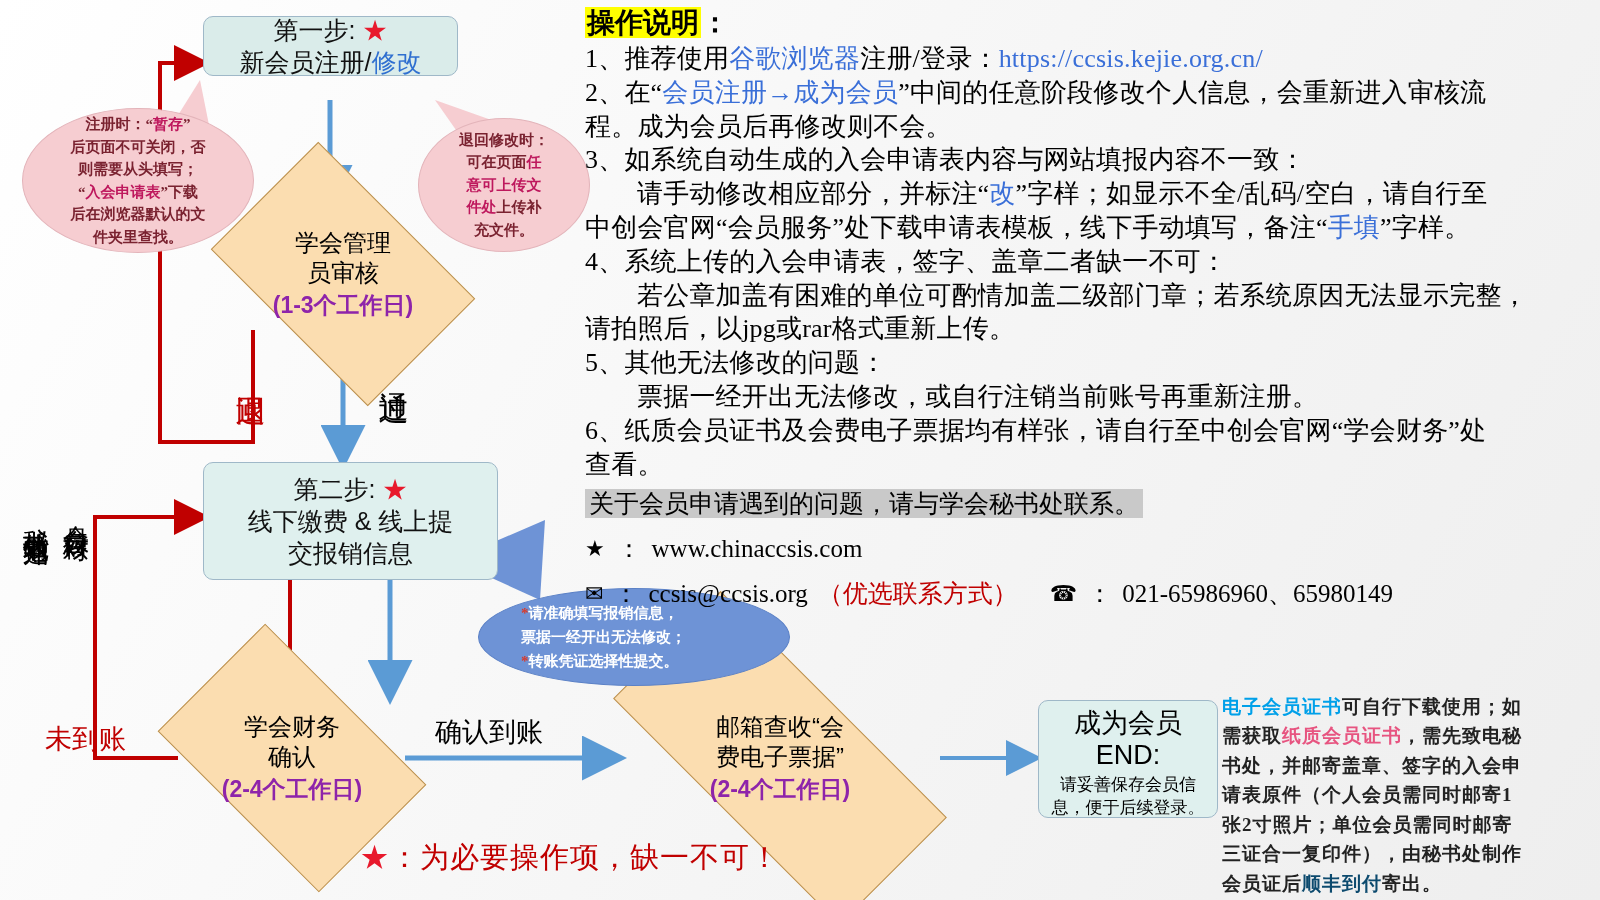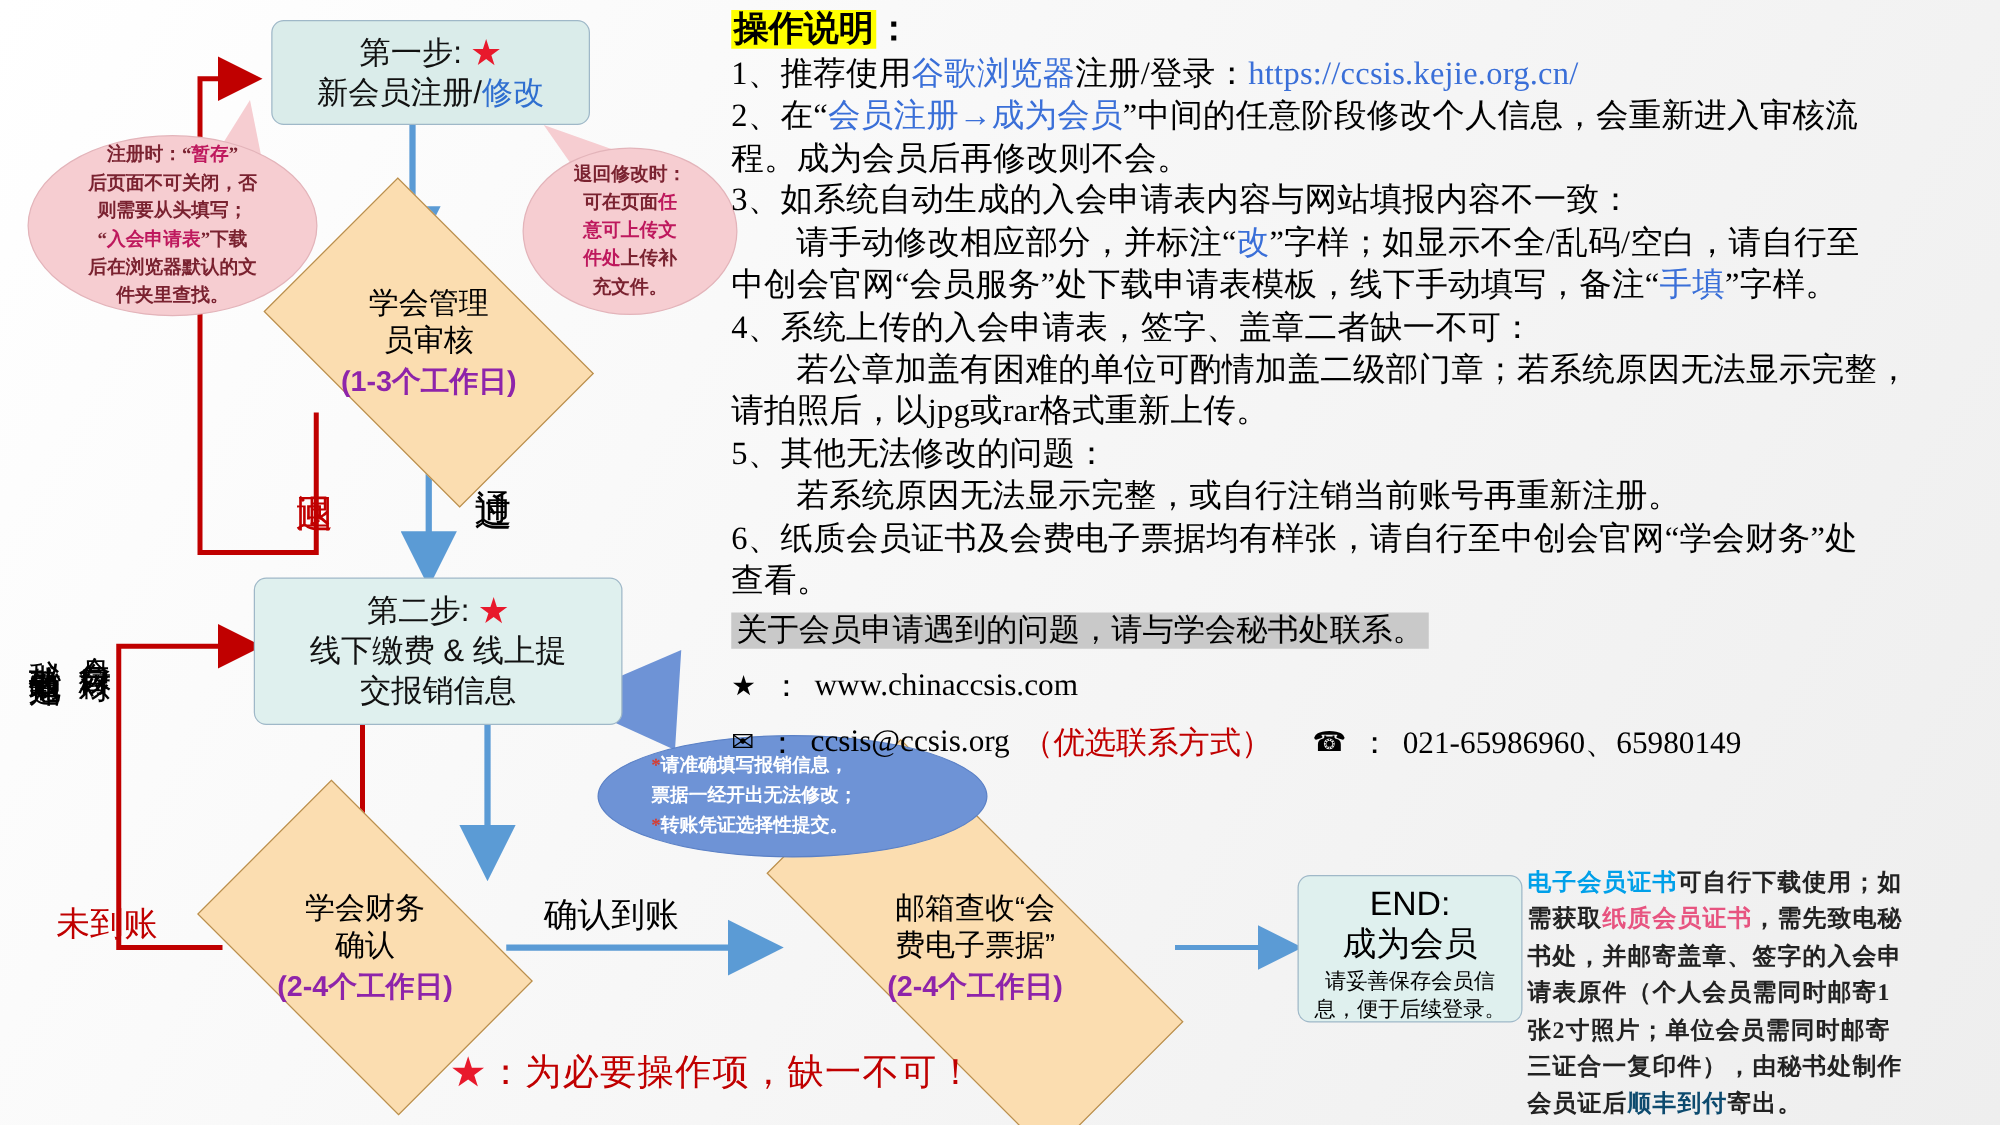--- a/index.html
+++ b/index.html
@@ -121,21 +121,21 @@
 
   <line x1="940" y1="758" x2="1030" y2="758" stroke="#5b9bd5" stroke-width="4" marker-end="url(#ab)"></line>
 
   <line x1="390" y1="580" x2="390" y2="690" stroke="#5b9bd5" stroke-width="5" marker-end="url(#ab)"></line>
 
   <polygon points="452,560 545,520 540,600" fill="#6e93d6"></polygon>
   <polygon points="470,150 435,100 497,122" fill="#f6cdd1"></polygon>
   <polygon points="175,120 200,80 210,130" fill="#f6cdd1"></polygon>
 </svg>
 
-<div class="node-box b1" style="left:217px; top:16px; width:255px; height:84px;">
+<div class="node-box b1" style="left:203px; top:16px; width:255px; height:60px;">
   <div>
     <span>第一步:</span>
     <span class="star">★</span>
   </div>
   <div>
     <span>新会员注册/</span><span class="blue">修改</span>
   </div>
 </div>
 
 <div class="diamond-wrap" style="left:232px; top:198px; width:222px; height:152px;">
@@ -168,22 +168,22 @@
 <div class="diamond-wrap" style="left:620px; top:682px; width:320px; height:152px;">
   <div class="dshape"></div>
   <div class="dtext">
     <div>邮箱查收“会</div>
     <div>费电子票据”</div>
     <div class="days">(2-4个工作日)</div>
   </div>
 </div>
 
 <div class="endbox" style="left:1038px; top:700px; width:180px; height:118px;">
+  <div class="big">成为会员</div>
   <div class="big">END:</div>
-  <div class="big">成为会员</div>
   <div class="small">请妥善保存会员信</div>
   <div class="small">息，便于后续登录。</div>
 </div>
 
 <div class="lbl red vert" style="left:235px; top:372px; font-size:30px;">
   <span>退回</span>
 </div>
 <div class="lbl vert" style="left:378px; top:368px; font-size:30px;">
   <span>通过</span>
 </div>
@@ -243,21 +243,21 @@
       <p><span>1、</span><span>推荐使用</span><span class="lnk">谷歌浏览器</span><span>注册/登录：</span><span class="lnk">https://ccsis.kejie.org.cn/</span></p>
       <p><span>2、</span><span>在“</span><span class="lnk">会员注册→成为会员</span><span>”中间的任意阶段修改个人信息，会重新进入审核流</span></p>
       <p><span>程。成为会员后再修改则不会。</span></p>
       <p><span>3、</span><span>如系统自动生成的入会申请表内容与网站填报内容不一致：</span></p>
       <p class="ind"><span>请手动修改相应部分，并标注“</span><span class="lnk">改</span><span>”字样；如显示不全/乱码/空白，请自行至</span></p>
       <p><span>中创会官网“会员服务”处下载申请表模板，线下手动填写，备注“</span><span class="lnk">手填</span><span>”字样。</span></p>
       <p><span>4、</span><span>系统上传的入会申请表，签字、盖章二者缺一不可：</span></p>
       <p class="ind"><span>若公章加盖有困难的单位可酌情加盖二级部门章；若系统原因无法显示完整，</span></p>
       <p><span>请拍照后，以jpg或rar格式重新上传。</span></p>
       <p><span>5、</span><span>其他无法修改的问题：</span></p>
-      <p class="ind"><span>若系统原因无法显示完整，或自行注销当前账号再重新注册。</span></p>
+      <p class="ind"><span>票据一经开出无法修改，或自行注销当前账号再重新注册。</span></p>
       <p><span>6、</span><span>纸质会员证书及会费电子票据均有样张，请自行至中创会官网“学会财务”处</span></p>
       <p><span>查看。</span></p>
     </div>
 
   <div style="margin-top:6px;">
     <span class="grayhl" style="font-family:'Liberation Serif',serif; font-size:25px;">关于会员申请遇到的问题，请与学会秘书处联系。</span>
   </div>
 
   <div class="contact">
     <div class="row">

